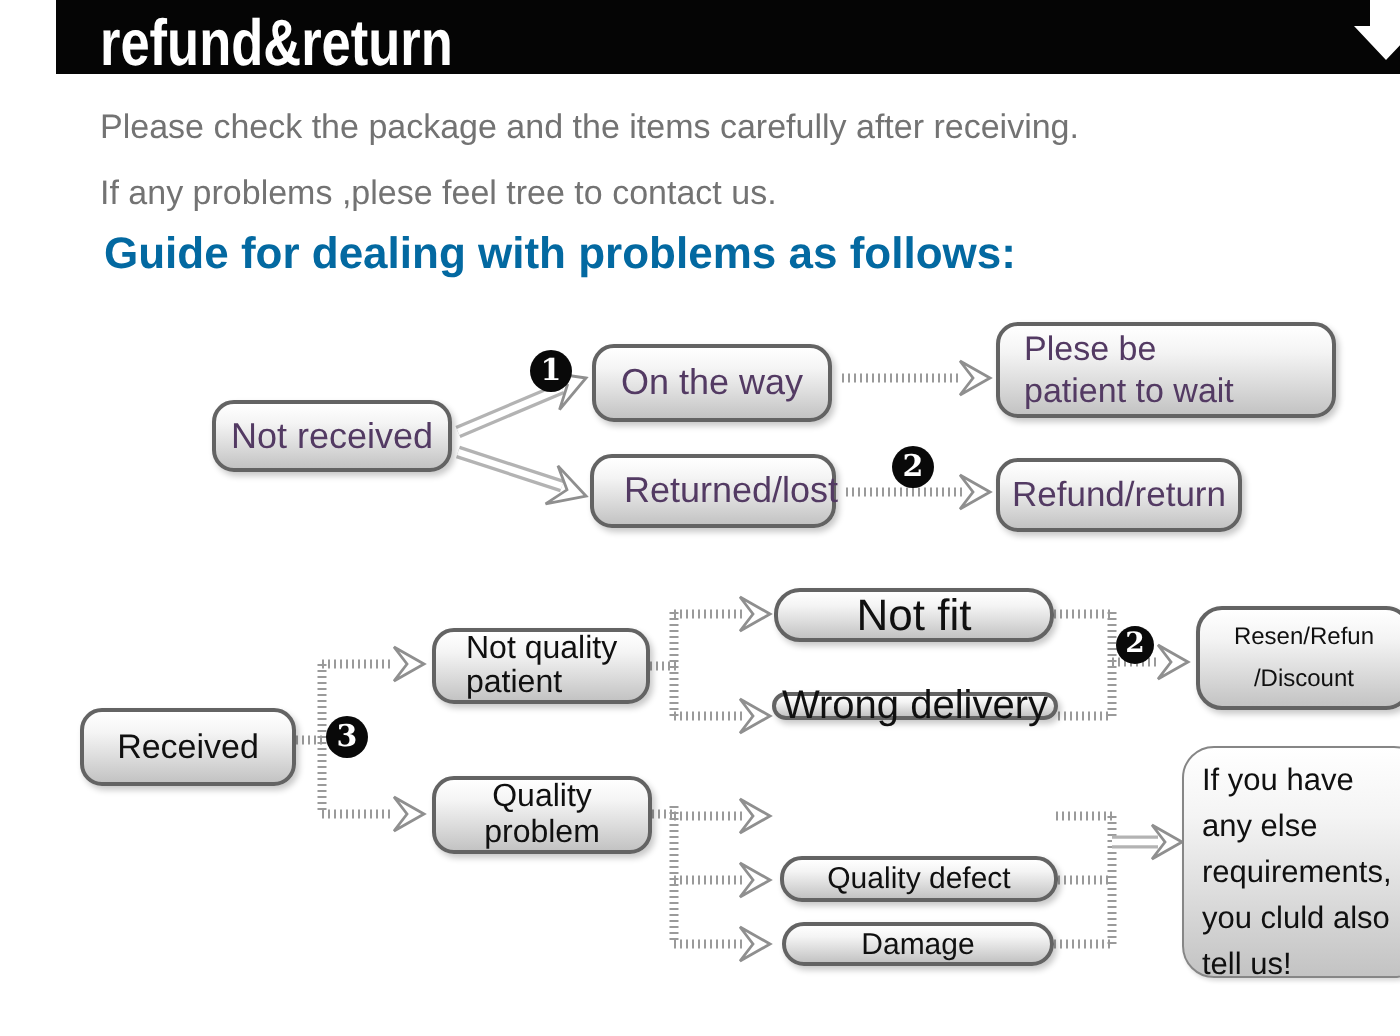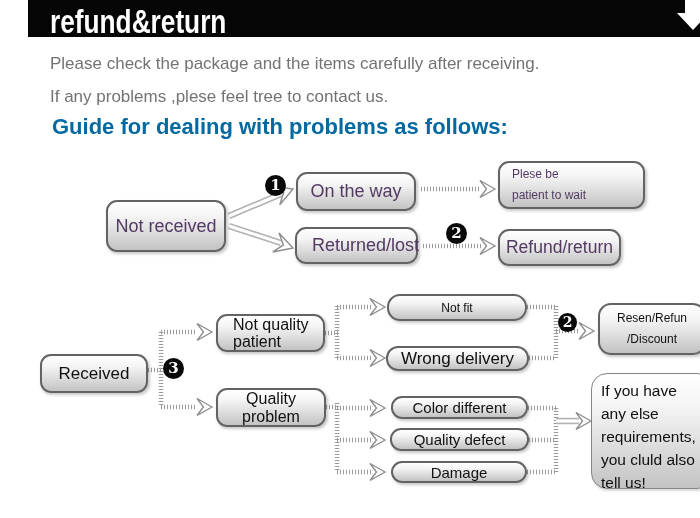--- a/index.html
+++ b/index.html
@@ -26,30 +26,30 @@
   .node{
     position:absolute;box-sizing:border-box;z-index:2;
     background:linear-gradient(180deg,#ffffff 0%,#f4f4f4 30%,#dedede 62%,#c3c3c3 100%);
     border:2px solid #636363;border-radius:11px;
     display:flex;align-items:center;justify-content:center;text-align:center;
     color:#101010;box-shadow:1.5px 2px 3px rgba(0,0,0,.22);
   }
   .node .lbl{white-space:pre-line;}
   .purple{color:#533a63;}
   .al{justify-content:flex-start;text-align:left;}
-  #n-not-received{left:78px;top:200px;width:120px;height:52px;font-size:18px;}
+  #n-not-received{left:78px;top:200px;width:120px;height:36px;font-size:18px;}
   #n-on-the-way{left:268px;top:172px;width:120px;height:39px;font-size:18px;}
   #n-returned-lost{left:267px;top:227px;width:123px;height:37px;font-size:18px;padding-left:18px;}
-  #n-plese-wait{left:470px;top:161px;width:147px;height:48px;font-size:12px;line-height:21px;padding-left:12px;}
+  #n-plese-wait{left:470px;top:161px;width:170px;height:48px;font-size:17px;line-height:21px;padding-left:12px;}
   #n-refund-return{left:470px;top:229px;width:123px;height:37px;font-size:17.5px;}
   #n-received{left:12px;top:354px;width:108px;height:39px;font-size:17px;}
   #n-not-quality{left:188px;top:314px;width:109px;height:38px;font-size:16px;line-height:17.5px;padding-left:15px;}
   #n-quality-problem{left:188px;top:388px;width:110px;height:39px;font-size:16px;line-height:17.5px;}
-  #n-not-fit{left:359px;top:294px;width:140px;height:27px;font-size:12px;border-radius:13px;}
-  #n-wrong-delivery{left:358px;top:346px;width:143px;height:25px;font-size:17px;border-radius:12px;align-items:center;}
+  #n-not-fit{left:359px;top:294px;width:140px;height:27px;font-size:22px;border-radius:13px;}
+  #n-wrong-delivery{left:358px;top:346px;width:143px;height:14px;font-size:20px;border-radius:12px;align-items:center;}
   #n-color-different{left:363px;top:396px;width:137px;height:23px;font-size:15px;border-radius:11px;}
   #n-quality-defect{left:362px;top:428px;width:139px;height:23px;font-size:15px;border-radius:11px;}
   #n-damage{left:363px;top:461px;width:136px;height:22px;font-size:15px;border-radius:11px;}
   #n-resen-refund{left:570px;top:303px;width:108px;height:52px;font-size:12px;line-height:21px;border-radius:13px;}
   #n-if-you-have{
     left:563px;top:373px;width:122px;height:116px;font-size:15.5px;line-height:23px;
     border:1.5px solid #868686;border-radius:16px;align-items:flex-start;
     padding:5px 2px 0 9px;box-shadow:1px 1.5px 2px rgba(0,0,0,.15);
   }
   
@@ -182,23 +182,20 @@
   <div class="node" id="n-quality-problem">
       <span class="lbl">Quality
 problem</span>
     </div>
   <div class="node" id="n-not-fit">
       <span class="lbl">Not fit</span>
     </div>
   <div class="node" id="n-wrong-delivery">
       <span class="lbl">Wrong delivery</span>
     </div>
-  <div class="node" id="n-color-different">
-      <span class="lbl">Color different</span>
-    </div>
   <div class="node" id="n-quality-defect">
       <span class="lbl">Quality defect</span>
     </div>
   <div class="node" id="n-damage">
       <span class="lbl">Damage</span>
     </div>
   <div class="node" id="n-resen-refund">
       <span class="lbl">Resen/Refun
 /Discount</span>
     </div>

